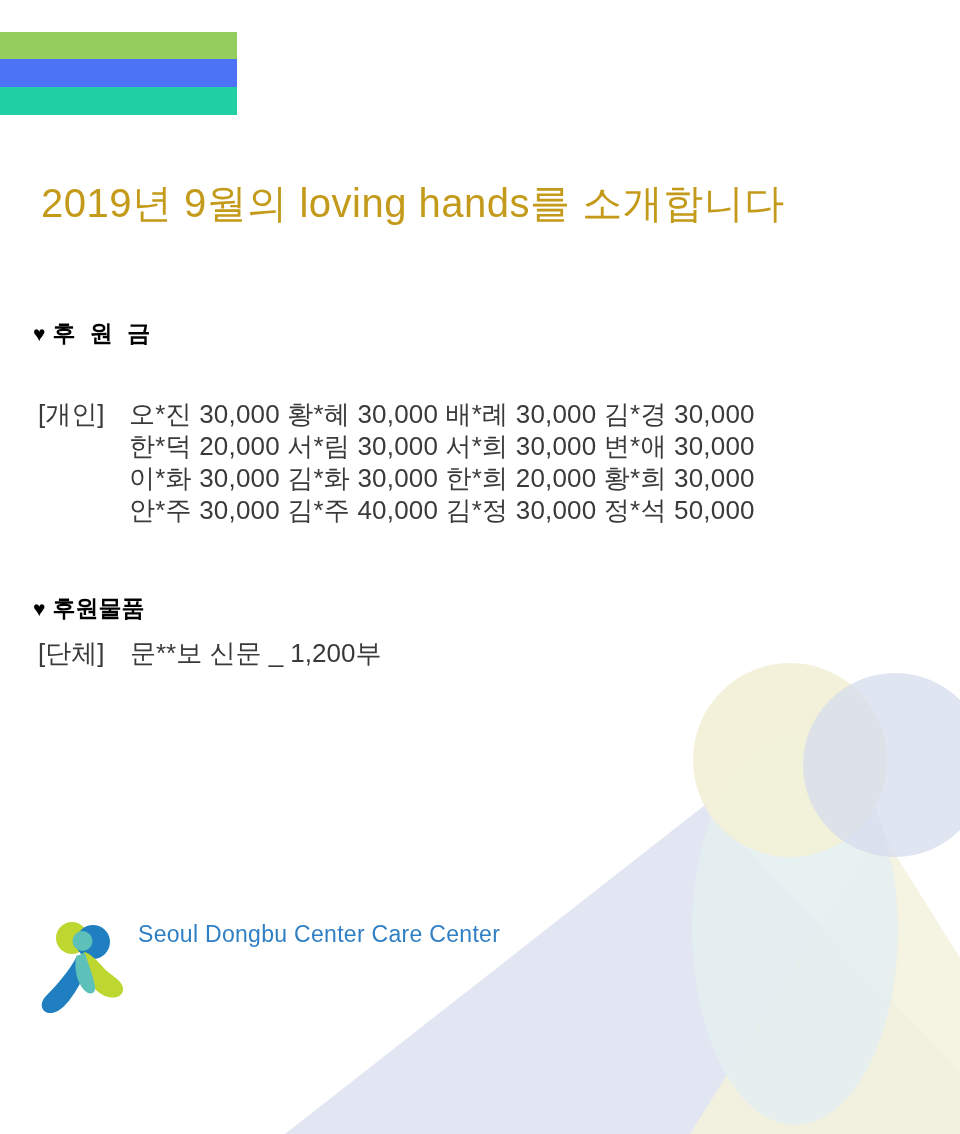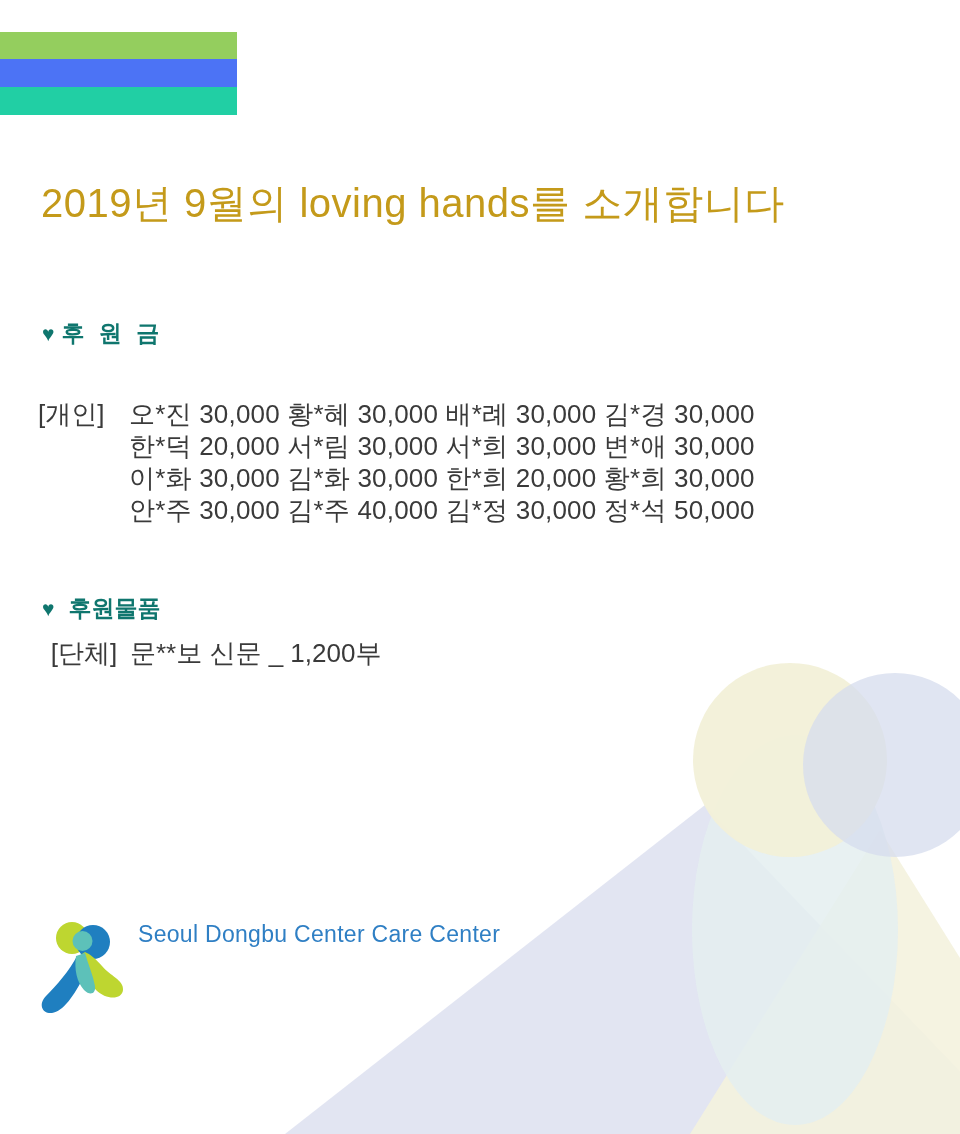--- a/index.html
+++ b/index.html
@@ -49,36 +49,35 @@
     color: #c49a1a;
     letter-spacing: 0.5px;
     white-space: nowrap;
     font-weight: 400;
     text-align: center;
   }
 
   
   .section-heading {
     position: absolute;
-    left: 42px;
+    left: 33px;
     font-size: 23px;
-    color: #0f766e;
+    color: #000000;
     font-weight: 700;
     white-space: nowrap;
   }
   .section-heading .heart {
     font-size: 21px;
     margin-right: 7px;
   }
   .section-heading .heading-text {
     letter-spacing: 4px;
   }
   .section-heading.tight .heading-text {
     letter-spacing: 0px;
-    margin-left: 7px;
   }
   #heading-donation { top: 318px; }
   #heading-goods    { top: 593px; }
 
   
   .donation-list {
     position: absolute;
     left: 38px;
     top: 398px;
     font-size: 26px;
@@ -99,21 +98,20 @@
     left: 38px;
     top: 637px;
     font-size: 26px;
     line-height: 32px;
     color: #3a3a3a;
     white-space: nowrap;
   }
   .goods-line .lbl {
     display: inline-block;
     width: 92px;
-    text-align: center;
   }
 
   
   .logo {
     position: absolute;
     left: 30px;
     top: 920px;
     width: 460px;
     height: 105px;
   }

